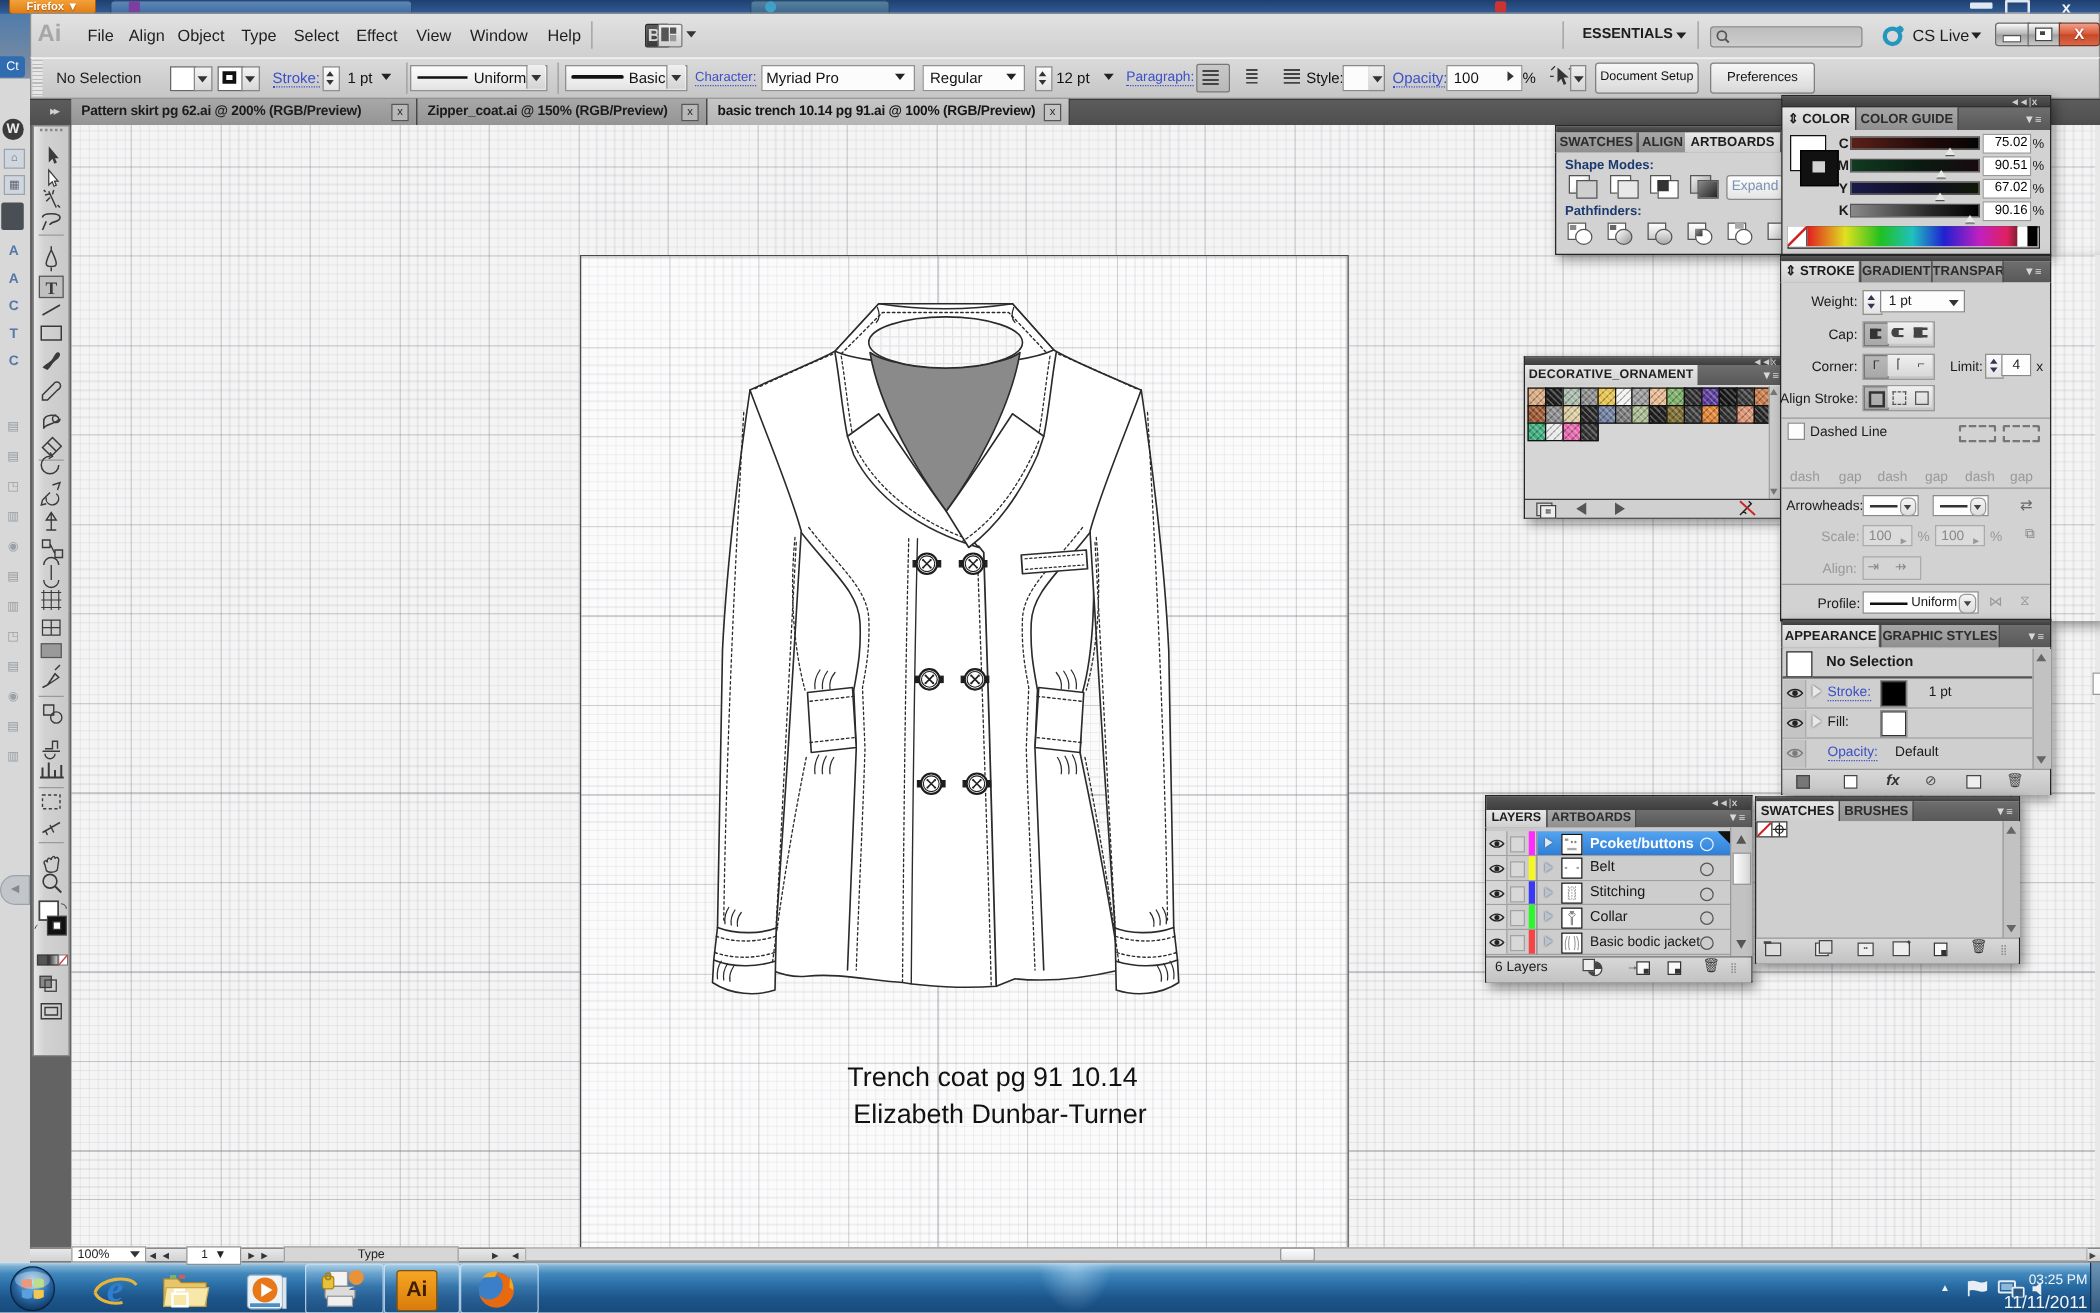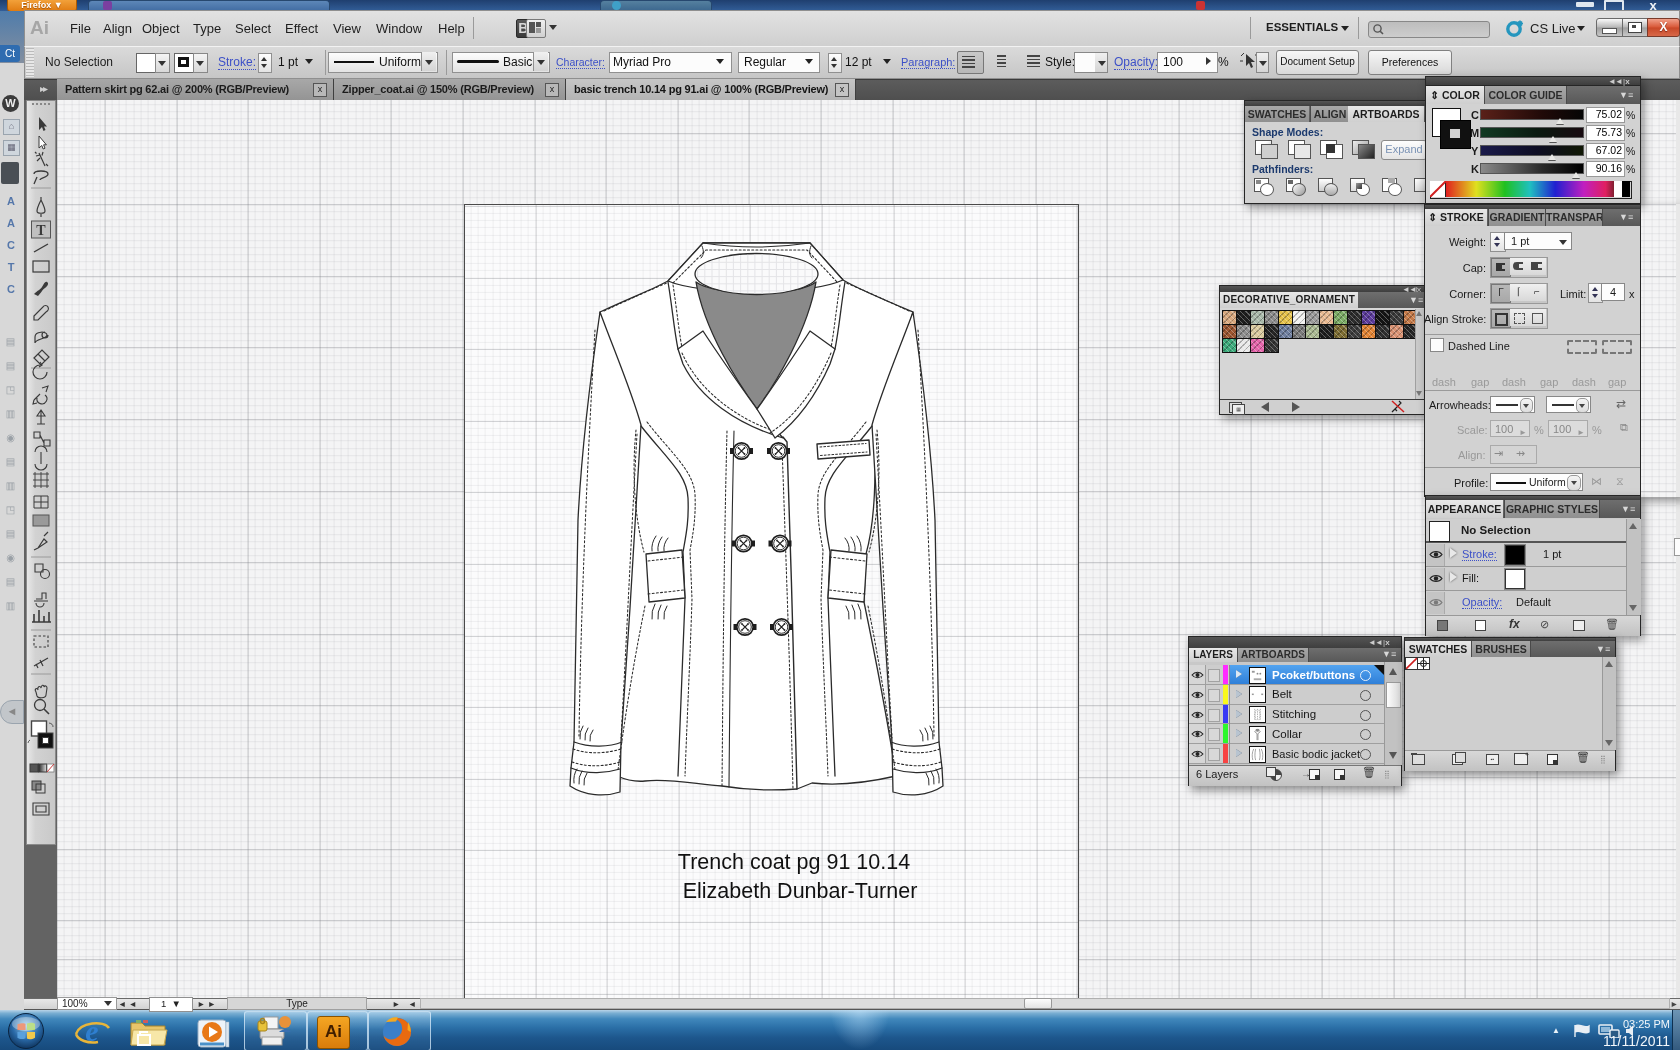--- a/index.html
+++ b/index.html
@@ -626,21 +626,21 @@
       </div>
 
 <div class="abs" style="left:46px;top:33px;font-size:11px;font-weight:bold;color:#1a1a1a;">C</div>
 <div class="abs" style="left:55px;top:33px;width:102px;height:9px;border:1px solid #555;background:linear-gradient(90deg,#5a2019,#200a08 60%,#050505);"></div>
 <div class="abs" style="left:131px;top:42px;width:0;height:0;border-left:4px solid transparent;border-right:4px solid transparent;border-bottom:6px solid #e8e8e6;filter:drop-shadow(0 1px 0 #555);"></div>
 <div class="abs" style="left:161px;top:31px;width:35px;height:14px;background:#fff;border:1px solid #999;font-size:10.5px;text-align:right;line-height:13px;padding-right:2px;">75.02</div>
 <div class="abs" style="left:201px;top:33px;font-size:10.5px;color:#1a1a1a;">%</div>
 <div class="abs" style="left:45px;top:51px;font-size:11px;font-weight:bold;color:#1a1a1a;">M</div>
 <div class="abs" style="left:55px;top:51px;width:102px;height:9px;border:1px solid #555;background:linear-gradient(90deg,#123a22,#0a1a10 55%,#180a10);"></div>
 <div class="abs" style="left:124px;top:60px;width:0;height:0;border-left:4px solid transparent;border-right:4px solid transparent;border-bottom:6px solid #e8e8e6;filter:drop-shadow(0 1px 0 #555);"></div>
-<div class="abs" style="left:161px;top:49px;width:35px;height:14px;background:#fff;border:1px solid #999;font-size:10.5px;text-align:right;line-height:13px;padding-right:2px;">75.73</div>
+<div class="abs" style="left:161px;top:49px;width:35px;height:14px;background:#fff;border:1px solid #999;font-size:10.5px;text-align:right;line-height:13px;padding-right:2px;">90.51</div>
 <div class="abs" style="left:201px;top:51px;font-size:10.5px;color:#1a1a1a;">%</div>
 <div class="abs" style="left:46px;top:69px;font-size:11px;font-weight:bold;color:#1a1a1a;">Y</div>
 <div class="abs" style="left:55px;top:69px;width:102px;height:9px;border:1px solid #555;background:linear-gradient(90deg,#1a1a4a,#0e0e24 55%,#101804);"></div>
 <div class="abs" style="left:123px;top:78px;width:0;height:0;border-left:4px solid transparent;border-right:4px solid transparent;border-bottom:6px solid #e8e8e6;filter:drop-shadow(0 1px 0 #555);"></div>
 <div class="abs" style="left:161px;top:67px;width:35px;height:14px;background:#fff;border:1px solid #999;font-size:10.5px;text-align:right;line-height:13px;padding-right:2px;">67.02</div>
 <div class="abs" style="left:201px;top:69px;font-size:10.5px;color:#1a1a1a;">%</div>
 <div class="abs" style="left:46px;top:87px;font-size:11px;font-weight:bold;color:#1a1a1a;">K</div>
 <div class="abs" style="left:55px;top:87px;width:102px;height:9px;border:1px solid #555;background:linear-gradient(90deg,#8a8a8a,#2a2a2a 60%,#000);"></div>
 <div class="abs" style="left:147px;top:96px;width:0;height:0;border-left:4px solid transparent;border-right:4px solid transparent;border-bottom:6px solid #e8e8e6;filter:drop-shadow(0 1px 0 #555);"></div>
 <div class="abs" style="left:161px;top:85px;width:35px;height:14px;background:#fff;border:1px solid #999;font-size:10.5px;text-align:right;line-height:13px;padding-right:2px;">90.16</div>

